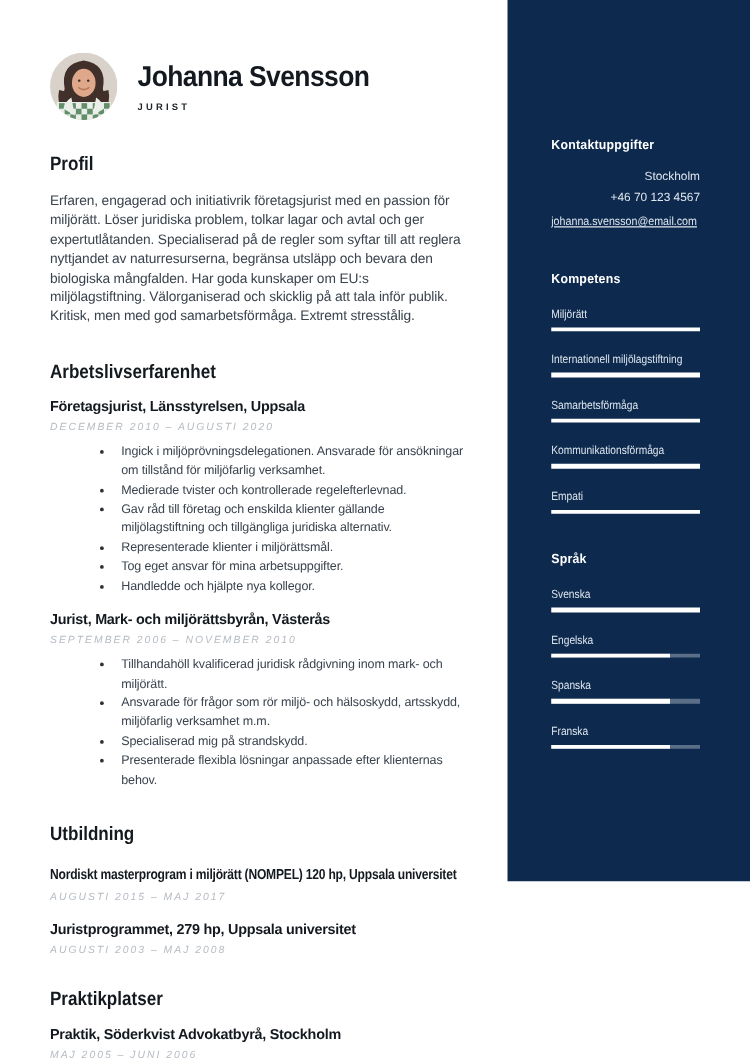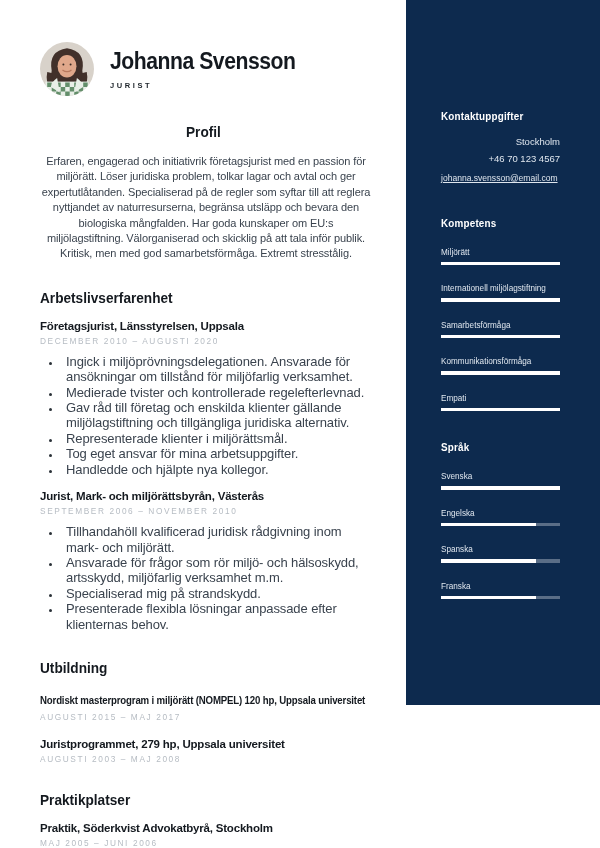--- a/index.html
+++ b/index.html
@@ -32,43 +32,43 @@
   }
   .subtitle {
     margin-top:6px; font-size:7.5px; font-weight:bold;
     letter-spacing:2.6px; color:#1c2329;
   }
   .h2 {
     font-size:15.5px; font-weight:bold; color:#14191f;
     display:inline-block; transform:scaleX(.88); transform-origin:0 50%;
     white-space:nowrap;
   }
-  .sec-profile { margin-top:20px;text-align:center; }
+  .sec-profile { margin-top:20px; }
   .profile-text {
     margin-top:13px; font-size:11px; line-height:15.4px;
     letter-spacing:-0.1px; color:#3a434e;
   }
   .section { margin-top:27px; }
   .entry { margin-top:13px; }
   .entry-title {
     font-size:11.5px; font-weight:bold; color:#14191f;
     letter-spacing:-0.2px; white-space:pre-wrap;
   }
   .entry-title.condense {
     display:inline-block; transform:scaleX(.84); transform-origin:0 50%;
     white-space:nowrap;
   }
   .entry-dates {
     margin-top:4px; font-size:8.3px; letter-spacing:1.6px;
-    color:#b6bcc3; font-weight:400;
+    color:#b6bcc3; font-weight:400;font-style:italic;
   }
   ul.bullets { margin-top:8px; padding-left:21px; }
   ul.bullets li {
-    font-size:13px; line-height:15.4px; letter-spacing:-0.1px;
-    color:#3a434e; padding-left:5px;
+    font-size:10px; line-height:15.4px; letter-spacing:-0.1px;
+    color:#3a434e; padding-left:5px;margin-left:31px;
   }
   ul.bullets li::marker { font-size:9px; color:#2a3138; }
   .edu-entry { margin-top:16px; }
 
   
   .sidebar {
     width:194px; height:705px;
     background:#0d2a4e;
     color:#e9eef4;
     padding:106px 40px 30px 35px;

